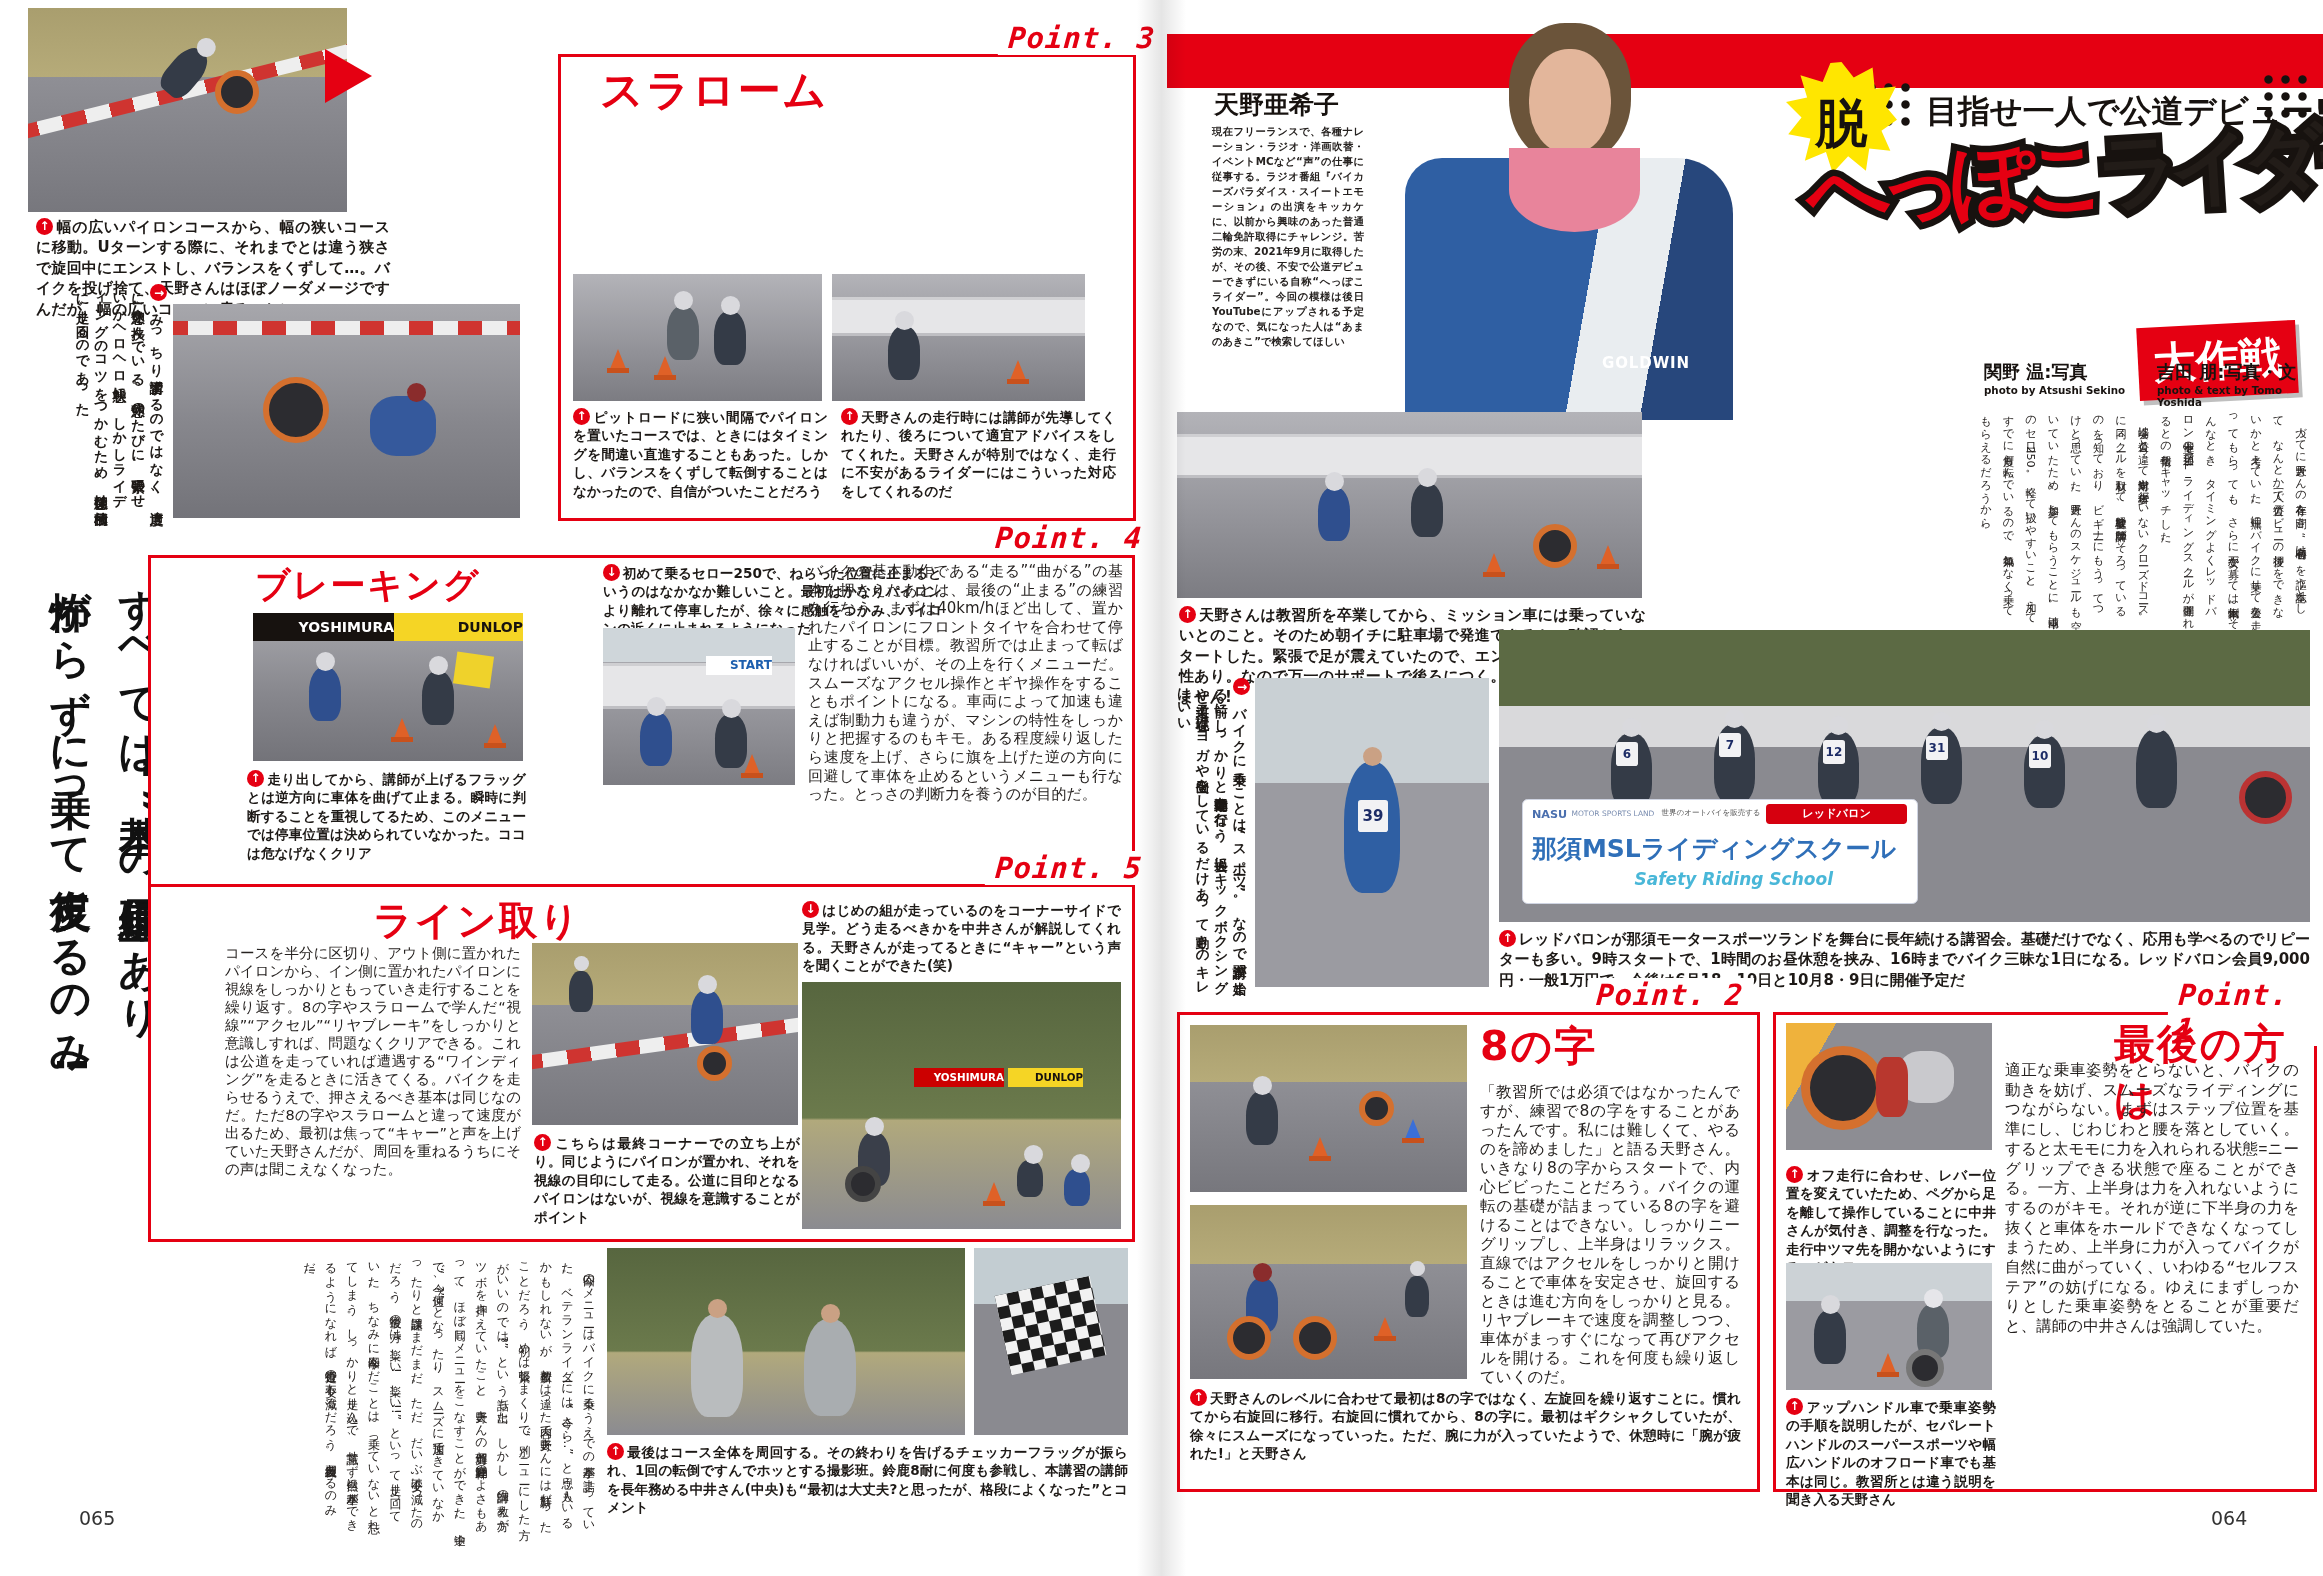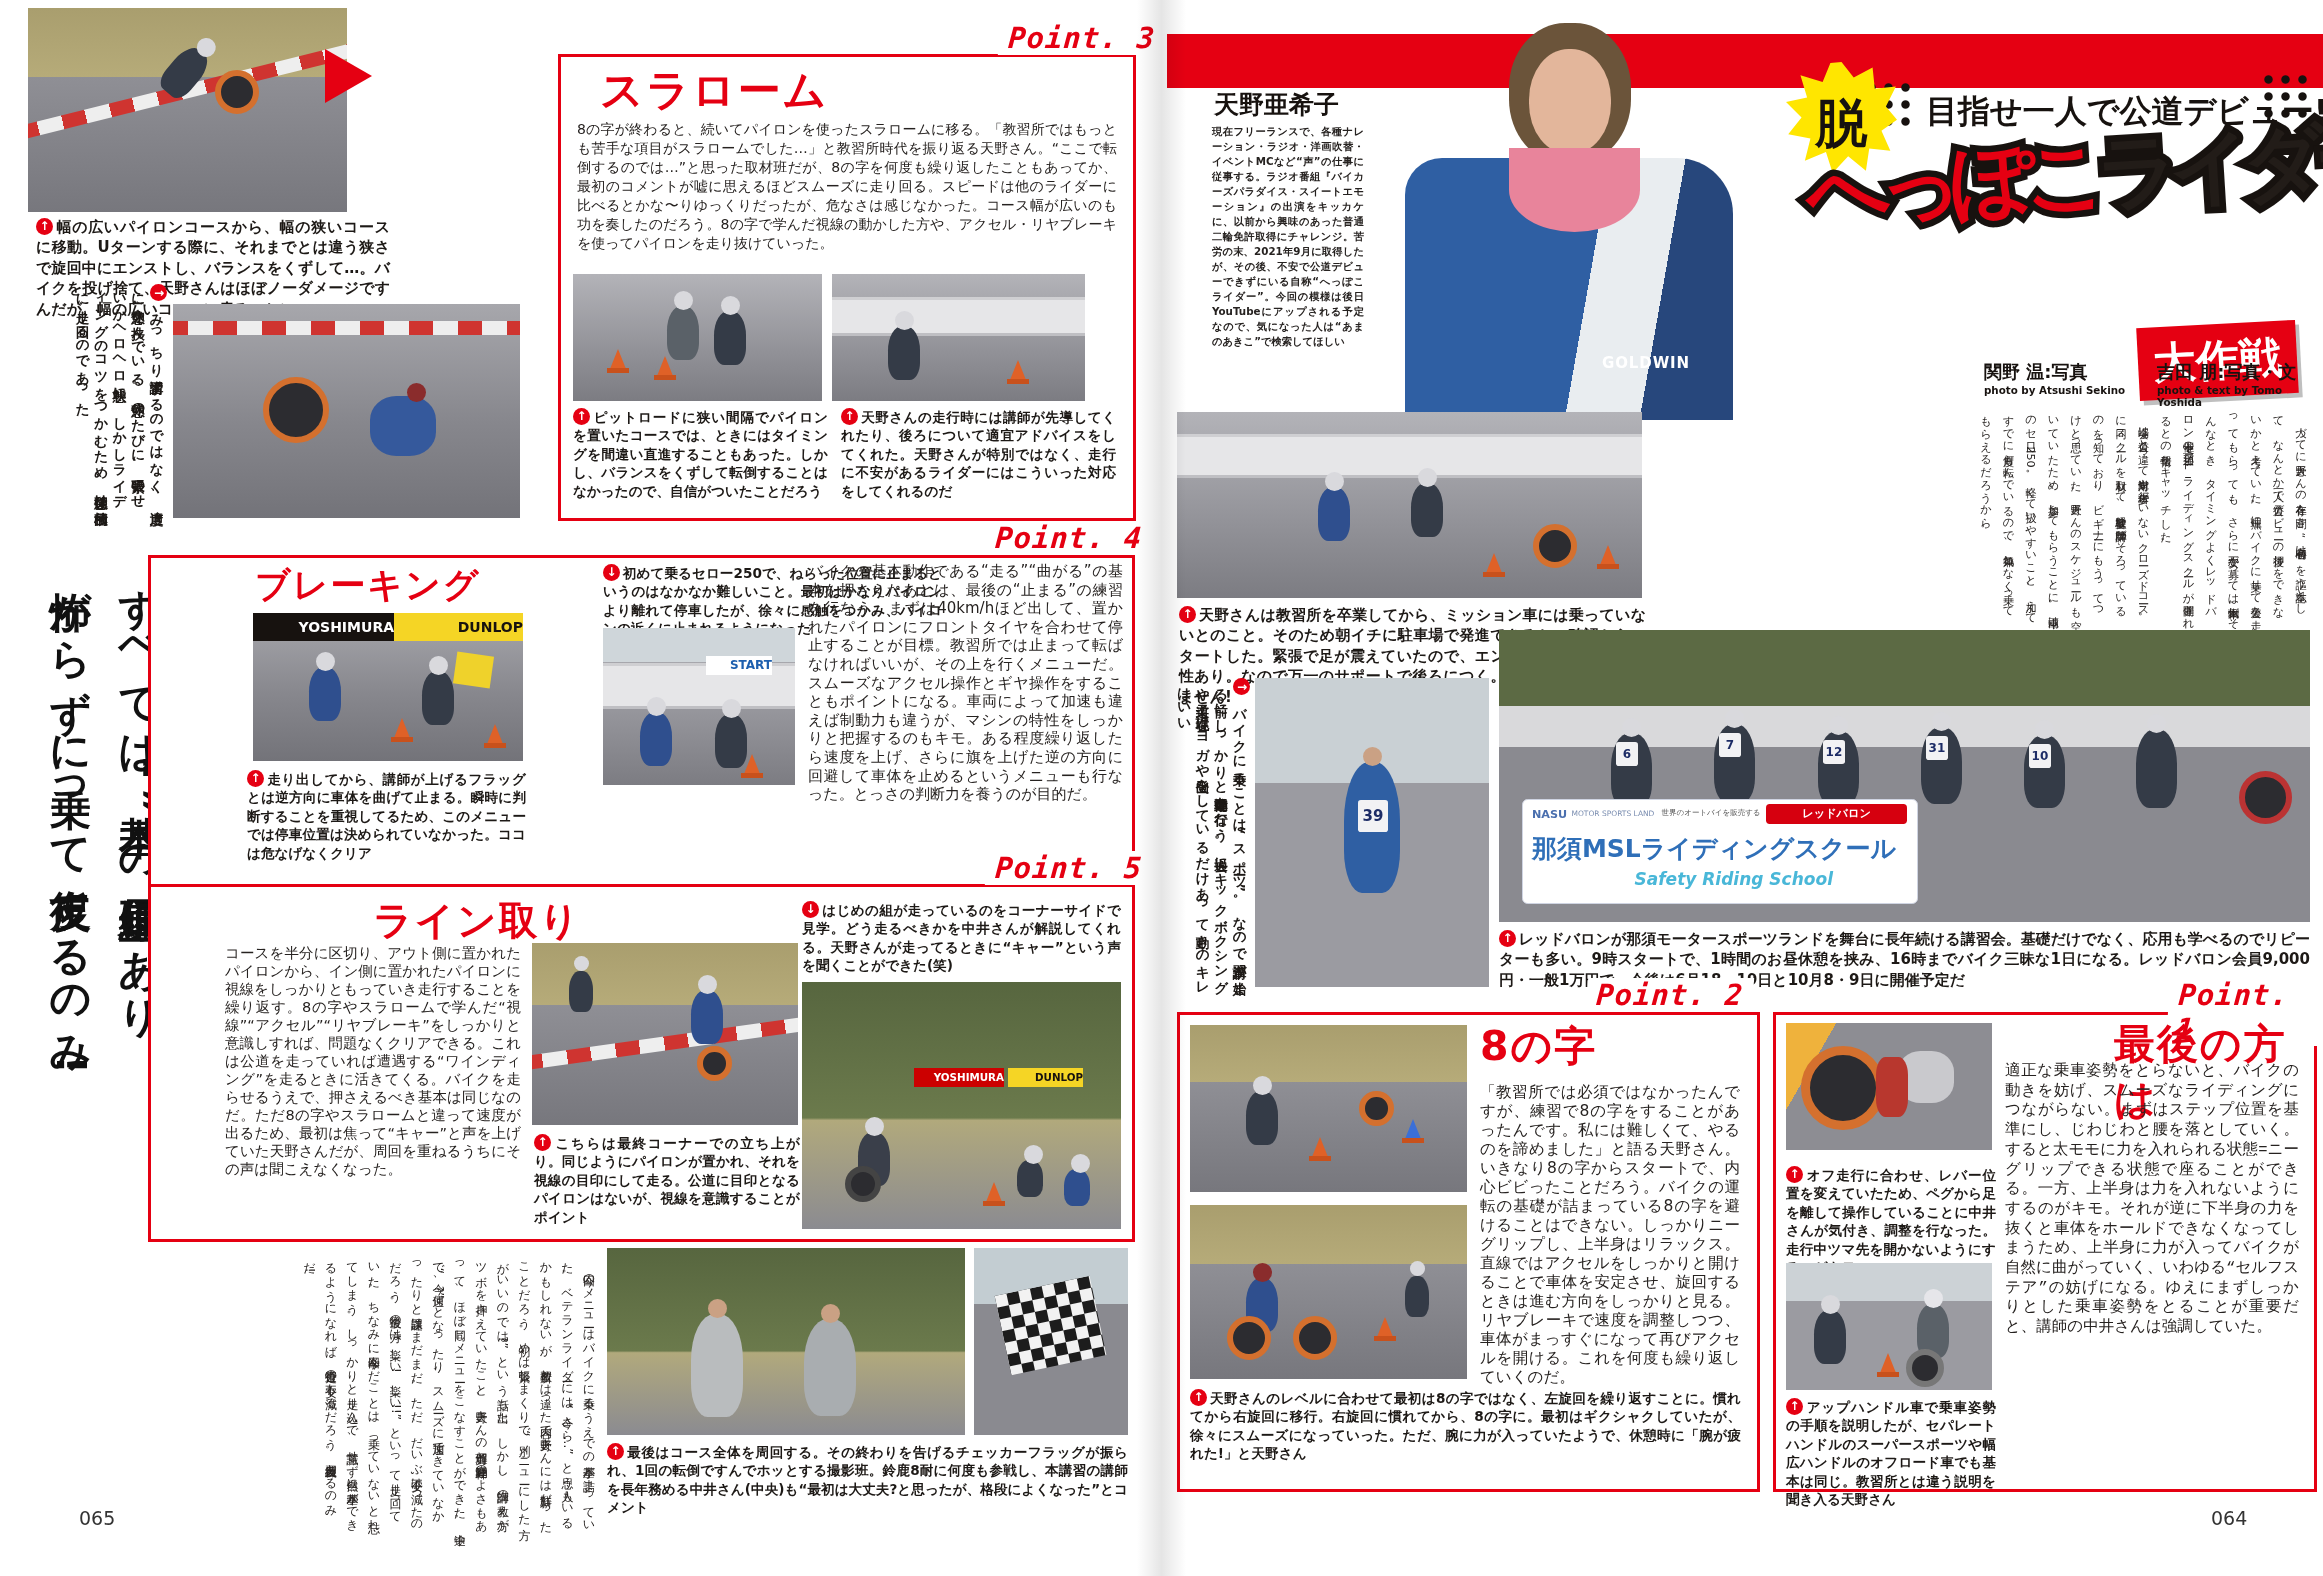--- a/index.html
+++ b/index.html
@@ -90,21 +90,20 @@
   </div>
 
   <div class="abs headline" style="left:32px;top:560px;width:142px;height:698px;">
     <div>すべては“基本”の延長線上にあり</div>
     <div>怖がらずに乗って反復するのみ!</div>
   </div>
 
   <div class="pt-box" style="left:558px;top:54px;width:572px;height:461px;"></div>
   <div class="pt-label" style="left:999px;top:20.6px;">Point. 3</div>
   <div class="pt-title" style="left:600px;top:62px;font-size:43px;">スラローム</div>
-  <div class="abs body-txt" style="left:577px;top:120px;width:540px;height:148px;font-size:14px;line-height:19px;">8の字が終わると、続いてパイロンを使ったスラロームに移る。「教習所ではもっとも苦手な項目がスラロームでした…」と教習所時代を振り返る天野さん。“ここで転倒するのでは…”と思った取材班だが、8の字を何度も繰り返したこともあってか、最初のコメントが嘘に思えるほどスムーズに走り回る。スピードは他のライダーに比べるとかな〜りゆっくりだったが、危なさは感じなかった。コース幅が広いのも功を奏したのだろう。8の字で学んだ視線の動かした方や、アクセル・リヤブレーキを使ってパイロンを走り抜けていった。</div>
   <div class="photo asphalt2" style="left:573px;top:274px;width:249px;height:127px;">
     <div class="cone" style="left:37px;top:75px;"></div>
     <div class="cone" style="left:84px;top:82px;"></div>
     <div class="fig" style="left:141px;top:37px;">
         <span class="hd"></span>
       </div>
     <div class="fig" style="left:94px;top:32px;background:#5a6168;">
         <span class="hd"></span>
       </div>
   </div>

